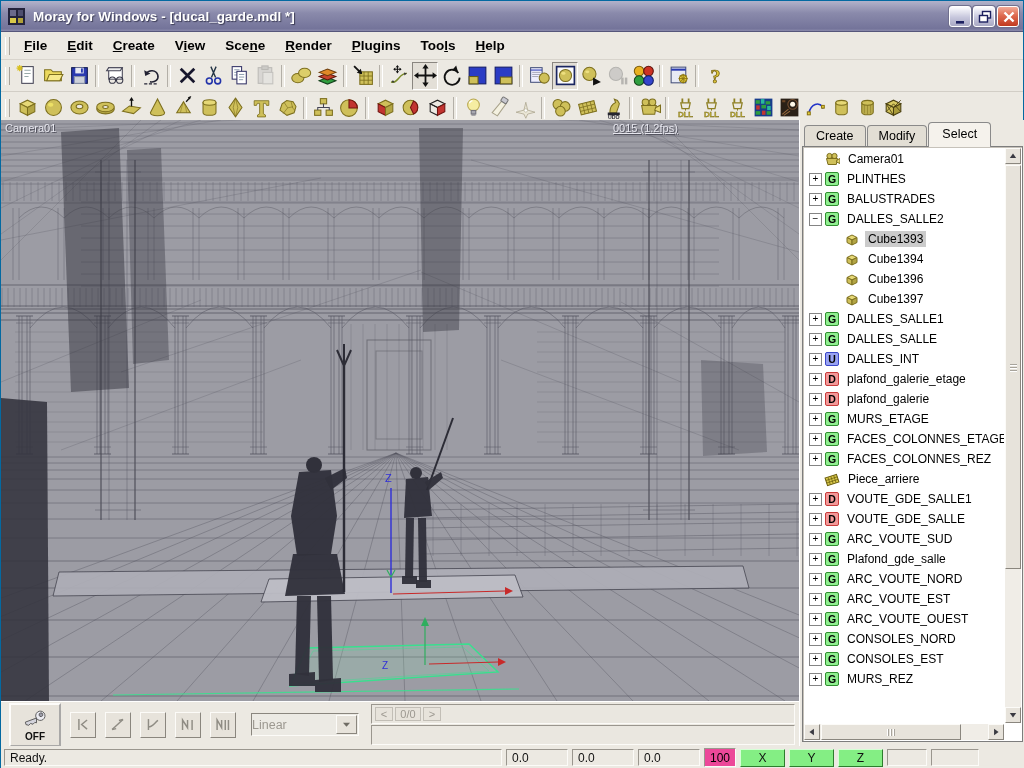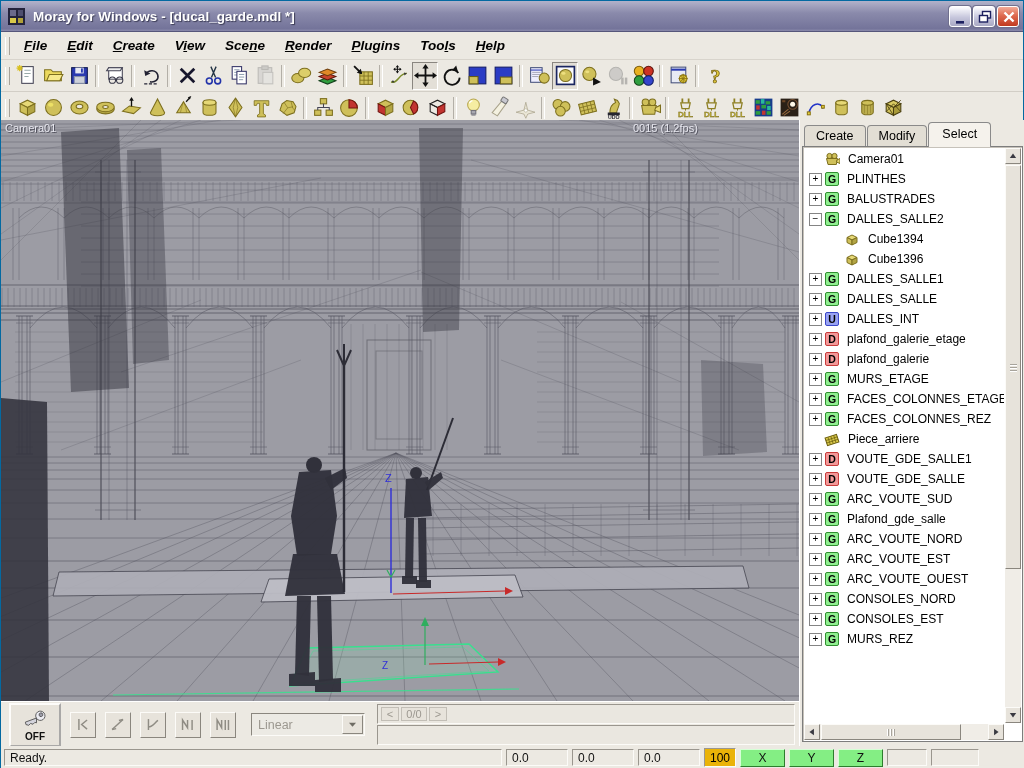--- a/index.html
+++ b/index.html
@@ -30,21 +30,21 @@
   .tbutton{width:26px;height:28px;background:transparent;border:1px solid transparent;
     padding:0;display:flex;align-items:center;justify-content:center;cursor:default;}
   .tbutton.pressed{border-color:#8a8680 #fff #fff #8a8680;background:#e3dfd7;}
   .tbutton.disabled{opacity:.55;filter:grayscale(.9);}
   .sep{width:2px;height:22px;border-left:1px solid #b3afa7;border-right:1px solid #fff;margin:0 3px;flex:none;}
   
   .viewport{position:absolute;left:0;top:119px;width:798px;height:581px;background:#9c9ca4;
     overflow:hidden;box-shadow:inset 0 1px 0 #82828c;}
   .vp-label,.vp-fps{position:absolute;top:2px;color:#e6e6ee;font-size:11px;
     text-shadow:1px 1px 0 #54545f;pointer-events:none;}
-  .vp-label{left:4px;} .vp-fps{left:632px;}
+  .vp-label{left:4px;} .vp-fps{left:612px;text-decoration:underline;}
   
   .panel{position:absolute;left:798px;top:119px;width:226px;height:626px;background:#ece9e2;
     border-left:1px solid #fff;box-sizing:border-box;}
   .tabs{display:flex;align-items:flex-end;height:26px;padding-left:4px;}
   .tab{font-size:12.5px;padding:3px 11px 4px;background:#e2ded4;border:1px solid #8a8a8a;
     border-bottom:none;border-radius:4px 4px 0 0;margin-right:1px;position:relative;top:1px;cursor:default;}
   .tab.active{background:#f5f2ec;padding:4px 13px 6px;z-index:2;}
   .treebox{position:absolute;left:2px;right:2px;top:26px;bottom:4px;background:#fff;
     border:1px solid #7d7d7d;box-shadow:inset 1px 1px 0 #c6c2ba;}
   .trows{position:absolute;left:1px;top:2px;right:18px;bottom:18px;overflow:hidden;}
@@ -74,36 +74,36 @@
   
   .animbar{position:absolute;left:0;top:700px;width:798px;height:45px;background:#ece9e2;
     border-top:1px solid #fff;display:flex;align-items:center;}
   .keybtn{width:48px;height:40px;margin-left:8px;flex:none;background:#e7e3db;
     border:2px outset #fdfcfa;display:flex;flex-direction:column;align-items:center;justify-content:center;cursor:default;}
   .keyoff{font-size:10px;font-weight:bold;color:#111;margin-top:-2px;}
   .kbtn{width:26px;height:26px;margin-left:9px;flex:none;background:#e7e3db;border:1px solid;
     border-color:#fcfbf8 #8a867e #8a867e #fcfbf8;display:flex;align-items:center;justify-content:center;padding:0;}
   .combo{margin-left:15px;width:106px;height:21px;flex:none;border:1px solid;
     border-color:#8a867e #fcfbf8 #fcfbf8 #8a867e;background:#eceae4;color:#9c9890;
-    font-size:12.5px;display:flex;align-items:center;padding-left:6px;position:relative;box-sizing:content-box;}
+    font-size:12.5px;display:flex;align-items:center;position:relative;box-sizing:content-box;}
   .combo-arrow{position:absolute;right:1px;top:1px;bottom:1px;width:19px;background:#e7e3db;
     border:1px solid;border-color:#fcfbf8 #8a867e #8a867e #fcfbf8;display:flex;align-items:center;justify-content:center;}
   .stripwrap{margin-left:12px;flex:1;margin-right:4px;display:flex;flex-direction:column;gap:1px;}
   .strip{height:18px;border:1px solid;border-color:#9a968e #fcfbf8 #fcfbf8 #9a968e;
     background:#eae7e0;display:flex;align-items:center;padding-left:3px;gap:2px;}
   .navbtn{height:14px;min-width:18px;font-size:11px;color:#9c9890;background:#e7e3db;
     border:1px solid #c2beb6;display:flex;align-items:center;justify-content:center;padding:0 3px;}
   .navbtn.wide{min-width:26px;}
   
   .statusbar{position:absolute;left:0;top:745px;width:1024px;height:23px;background:#ece9e2;
     display:flex;align-items:center;padding:0 3px;gap:4px;font-size:12px;box-sizing:border-box;}
   .spanel{height:17px;border:1px solid;border-color:#9a968e #fcfbf8 #fcfbf8 #9a968e;
     display:flex;align-items:center;padding:0 5px;box-sizing:border-box;color:#111;}
   .msg{width:498px;text-align:right;} .num{width:62px;}
-  .swhite{width:30px;height:17px;background:#eab308;border:1px solid;
+  .swhite{width:30px;height:17px;background:#ec4899;border:1px solid;
     border-color:#9a968e #fcfbf8 #fcfbf8 #9a968e;display:flex;align-items:center;justify-content:center;}
   .sgreen{width:45px;height:18px;background:#84ee84;border:1px solid;
     border-color:#d6ffd6 #2d7d2d #2d7d2d #d6ffd6;font-size:12px;color:#111;
     display:flex;align-items:center;justify-content:center;padding:0;}
   .e1{width:40px;} .e2{width:48px;}
 </style>
 </head>
 <body>
 
 <div class="window">
@@ -134,21 +134,21 @@
       <button class="tbtn close">
           <svg width="17" height="17" viewBox="0 0 17 17">
             <path d="M4.5 4.5l9 9M13.5 4.5l-9 9" stroke="#fff" stroke-width="2.4"></path>
           </svg>
         </button>
     </span>
   </div>
 
   <div class="menubar">
     <span class="gripper"></span>
-    <span id="menu-items" style="display:flex;font-style:italic;">
+    <span id="menu-items" style="display:flex;">
         <span class="menu-item"><span class="u">F</span>ile</span>
         <span class="menu-item"><span class="u">E</span>dit</span>
         <span class="menu-item"><span class="u">C</span>reate</span>
         <span class="menu-item">V<span class="u">i</span>ew</span>
         <span class="menu-item">Sce<span class="u">n</span>e</span>
         <span class="menu-item"><span class="u">R</span>ender</span>
         <span class="menu-item"><span class="u">P</span>lugins</span>
         <span class="menu-item">Too<span class="u">l</span>s</span>
         <span class="menu-item"><span class="u">H</span>elp</span>
       </span>
@@ -1315,33 +1315,57 @@
           <div class="trow">
             <span class="ind"></span>
             <span class="spc"></span>
             <span class="ticon">
               <svg width="16" height="16" viewBox="0 0 16 16">
                 <path d="M3 6.5L8 4l5 2.5L8 9z" fill="#e6d876" stroke="#7d6f1e"></path>
                 <path d="M3 6.5v5L8 14V9z" fill="#cfc05a" stroke="#7d6f1e"></path>
                 <path d="M13 6.5v5L8 14V9z" fill="#b3a544" stroke="#7d6f1e"></path>
               </svg>
             </span>
+            <span class="tlabel sel">Cube1393</span>
+          </div>
+          <div class="trow">
+            <span class="ind"></span>
+            <span class="spc"></span>
+            <span class="ticon">
+              <svg width="16" height="16" viewBox="0 0 16 16">
+                <path d="M3 6.5L8 4l5 2.5L8 9z" fill="#e6d876" stroke="#7d6f1e"></path>
+                <path d="M3 6.5v5L8 14V9z" fill="#cfc05a" stroke="#7d6f1e"></path>
+                <path d="M13 6.5v5L8 14V9z" fill="#b3a544" stroke="#7d6f1e"></path>
+              </svg>
+            </span>
             <span class="tlabel">Cube1394</span>
           </div>
           <div class="trow">
             <span class="ind"></span>
             <span class="spc"></span>
             <span class="ticon">
               <svg width="16" height="16" viewBox="0 0 16 16">
                 <path d="M3 6.5L8 4l5 2.5L8 9z" fill="#e6d876" stroke="#7d6f1e"></path>
                 <path d="M3 6.5v5L8 14V9z" fill="#cfc05a" stroke="#7d6f1e"></path>
                 <path d="M13 6.5v5L8 14V9z" fill="#b3a544" stroke="#7d6f1e"></path>
               </svg>
             </span>
             <span class="tlabel">Cube1396</span>
+          </div>
+          <div class="trow">
+            <span class="ind"></span>
+            <span class="spc"></span>
+            <span class="ticon">
+              <svg width="16" height="16" viewBox="0 0 16 16">
+                <path d="M3 6.5L8 4l5 2.5L8 9z" fill="#e6d876" stroke="#7d6f1e"></path>
+                <path d="M3 6.5v5L8 14V9z" fill="#cfc05a" stroke="#7d6f1e"></path>
+                <path d="M13 6.5v5L8 14V9z" fill="#b3a544" stroke="#7d6f1e"></path>
+              </svg>
+            </span>
+            <span class="tlabel">Cube1397</span>
           </div>
           <div class="trow">
             <span class="texp">+</span>
             <span class="tchip chip-G">G</span>
             <span class="tlabel">DALLES_SALLE1</span>
           </div>
           <div class="trow">
             <span class="texp">+</span>
             <span class="tchip chip-G">G</span>
             <span class="tlabel">DALLES_SALLE</span>

